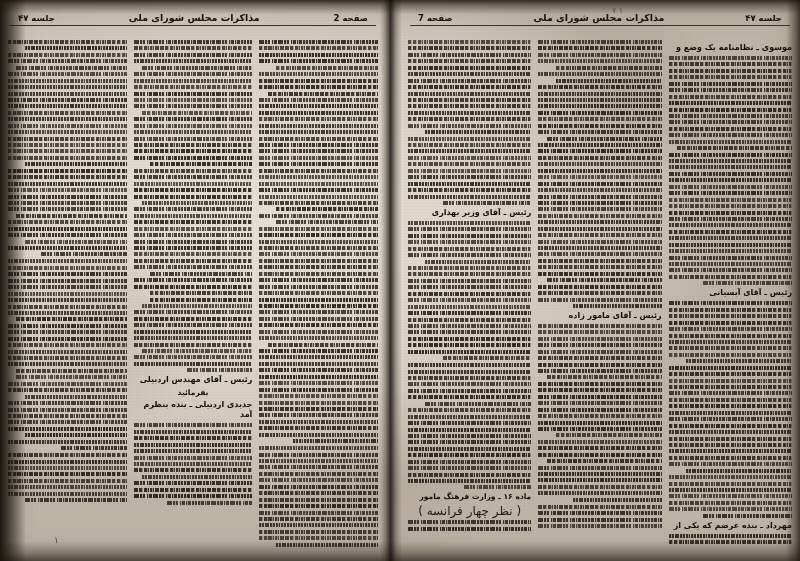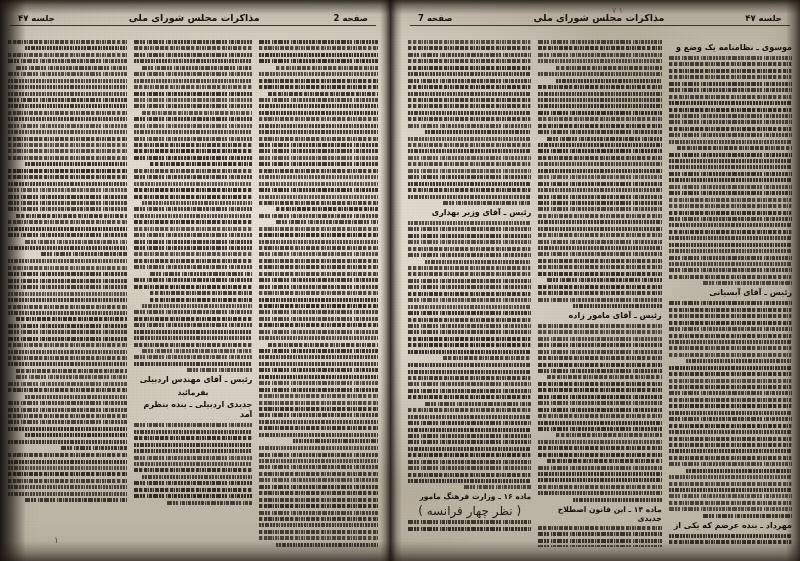--- a/index.html
+++ b/index.html
@@ -363,21 +363,20 @@
               <div class="ln v3" style="opacity: 0.96;"></div>
               <div class="ln v3" style="opacity: 0.99;"></div>
               <div class="ln v3 ind" style="opacity: 0.95;"></div>
               <div class="ln v2" style="opacity: 0.88;"></div>
               <div class="ln" style="opacity: 0.97;"></div>
               <div class="ln" style="opacity: 0.98;"></div>
               <div class="ln v3" style="opacity: 0.85;"></div>
               <div class="ln" style="opacity: 0.9;"></div>
               <div class="ln short" style="opacity: 0.93;"></div>
             </div>
-            <div class="artno">ماده ۱۴ ـ این قانون اصطلاح جدیدی</div>
             <div class="para">
               <div class="ln v3" style="opacity: 0.87;"></div>
               <div class="ln v2" style="opacity: 0.94;"></div>
               <div class="ln v2" style="opacity: 0.94;"></div>
               <div class="ln v2" style="opacity: 0.83;"></div>
             </div>
           </div>
         </div>
       <div class="col">
           <div class="col-inner" id="R3">

